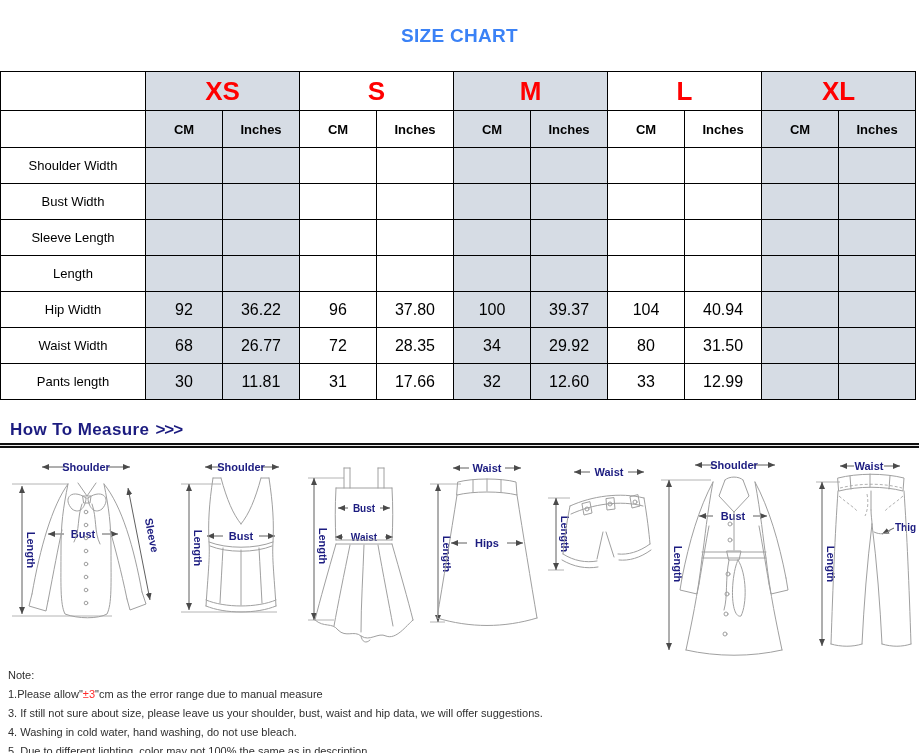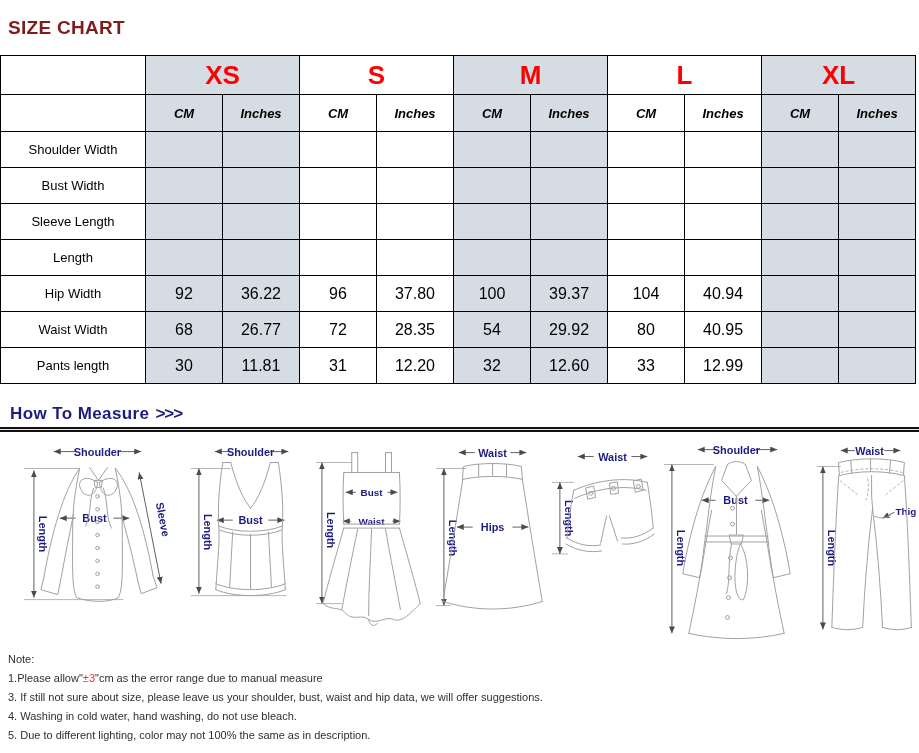--- a/index.html
+++ b/index.html
@@ -1,33 +1,33 @@
 <!DOCTYPE html>
 <html style="--red: #ff0000; --navy: #1c1c80; --shade: #d6dce4; --noteRed: #ff2a2a;"><head>
 <meta charset="utf-8">
 <style>
   html,body{margin:0;padding:0;background:#fff;}
   .page{width:919px;height:753px;position:relative;font-family:"Liberation Sans",sans-serif;overflow:hidden;background:#fff;}
-  .title{font-size:19px;font-weight:bold;color:#7f1d1d;margin:8px;padding:9px 0 8px 0;letter-spacing:.3px;}
+  .title{text-align:center;font-size:19px;font-weight:bold;color:#3b82f6;margin:16px;padding:9px 0 8px 0;letter-spacing:.3px;}
   
   table.size{border-collapse:collapse;width:827px;table-layout:fixed;}
   .c-label{width:145px;}
   .c-unit{width:77px;}
   table.size th,table.size td{border:1px solid #000;padding:0;text-align:center;vertical-align:middle;background:#fff;overflow:hidden;color:#000;}
   tr.sizes th{height:38px;font-size:26px;font-weight:bold;color:var(--red,#ff0000);}
-  tr.units th{height:36px;font-size:13px;font-weight:bold;font-style:italic;}
+  tr.units th{height:36px;font-size:13px;font-weight:bold;}
   tbody th{font-weight:normal;font-size:13px;height:35px;}
   tbody td{font-size:16px;height:35px;color:#1a1a1a;}
   .shade{background:var(--shade,#d6dce4) !important;}
   
   .htm{margin:20px 0 3px 10px;font-size:17px;font-weight:bold;color:var(--navy,#1c1c80);letter-spacing:.4px;}
   .htm .chev{margin-left:6px;letter-spacing:-1px;}
   .rule{height:1px;background:#e9e9e9;border-top:2px solid #101010;border-bottom:2px solid #101010;}
   
-  .figs{display:flex;justify-content:space-between;align-items:flex-start;padding:6px 3px 0 20px;height:208px;}
+  .figs{display:flex;justify-content:space-between;align-items:flex-start;padding:6px 3px 0 8px;height:208px;}
   .figs svg{display:block;}
   .figs text{font-family:"Liberation Sans",sans-serif;font-size:11px;font-weight:bold;fill:var(--navy,#1c1c80);}
   .figs text.sm{font-size:10px;}
   .dim{stroke:#5f5f5f;stroke-width:1;fill:none;}
   .gd{stroke:#9b9b9b;stroke-width:.75;fill:none;}
   .gar{stroke:#a0a0a0;stroke-width:1;fill:none;stroke-linecap:round;stroke-linejoin:round;}
   .gard{stroke:#a8a8a8;stroke-width:.9;fill:none;stroke-dasharray:3 2;}
   
   .notes{padding:4px 0 0 8px;font-size:11px;color:#2f2f2f;line-height:19px;}
   .notes .red{color:var(--noteRed,#ff2a2a);}
@@ -132,33 +132,33 @@
           <td>40.94</td>
           <td class="shade"></td>
           <td class="shade"></td>
         </tr>
         <tr>
           <th>Waist Width</th>
           <td class="shade">68</td>
           <td class="shade">26.77</td>
           <td>72</td>
           <td>28.35</td>
-          <td class="shade">54</td>
+          <td class="shade">34</td>
           <td class="shade">29.92</td>
           <td>80</td>
-          <td>40.95</td>
+          <td>31.50</td>
           <td class="shade"></td>
           <td class="shade"></td>
         </tr>
         <tr>
           <th>Pants length</th>
           <td class="shade">30</td>
           <td class="shade">11.81</td>
           <td>31</td>
-          <td>12.20</td>
+          <td>17.66</td>
           <td class="shade">32</td>
           <td class="shade">12.60</td>
           <td>33</td>
           <td>12.99</td>
           <td class="shade"></td>
           <td class="shade"></td>
         </tr>
       </tbody>
   </table>
 

